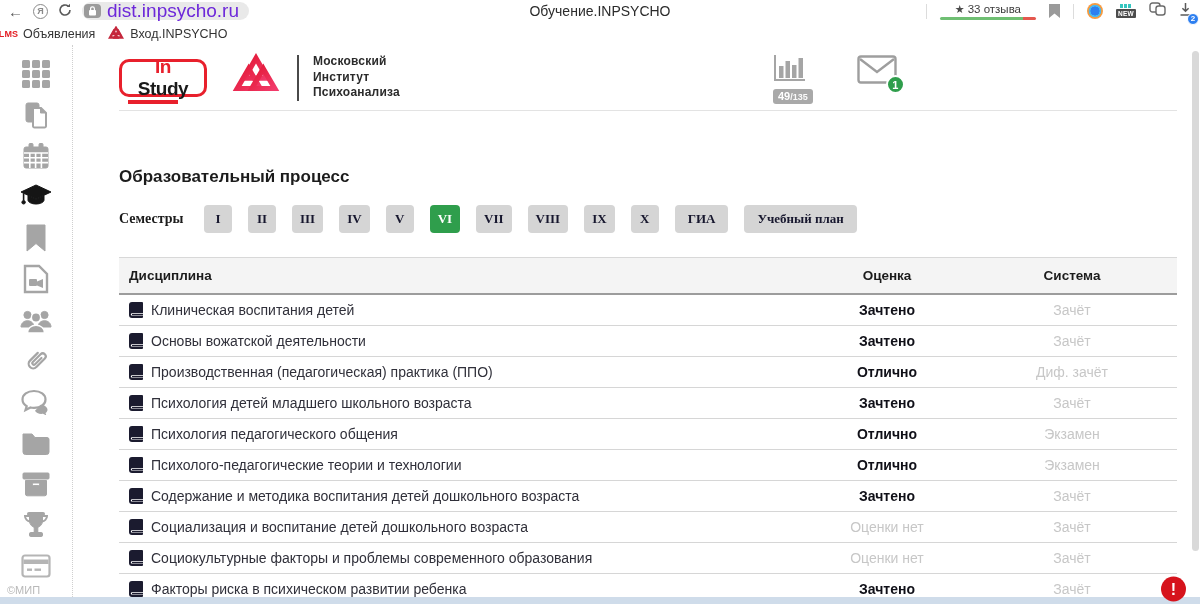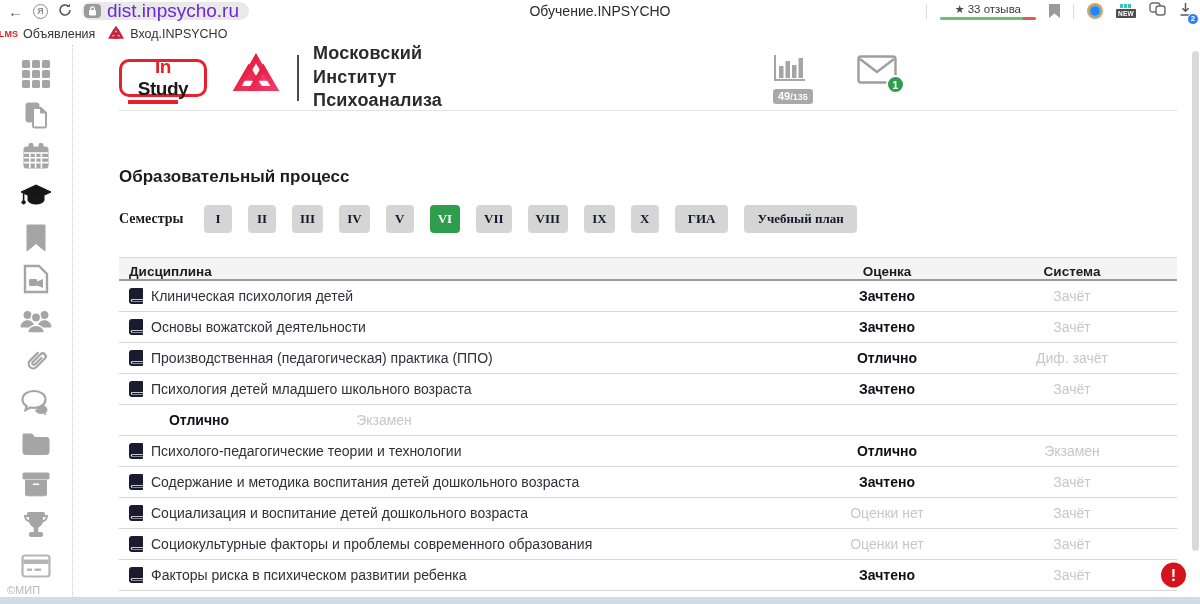--- a/index.html
+++ b/index.html
@@ -49,21 +49,21 @@
 
   .content { flex:1; padding:0 23px 0 46px; position:relative; }
 
   .site-header { height:66px; display:flex; align-items:center; border-bottom:1px solid #e3e3e3; position:relative; }
   .logo-instudy { position:relative; width:88px; height:38px; border:3.5px solid #e8202c; border-radius:10px;
     display:flex; align-items:center; justify-content:center; font-weight:bold; font-size:19px; color:#1a1a1a; letter-spacing:-0.5px;flex-direction:column; }
   .logo-instudy .in { color:#e8202c; }
   .logo-underline { position:absolute; left:6px; bottom:-10px; width:50px; height:4px; background:#e8202c; }
   .logo-mip { margin-left:24px; }
   .hdr-sep { width:2px; height:46px; background:#4a4a4a; margin:0 14px 0 16px; }
-  .institute { font-size:18px; font-weight:700; color:#2b2b2b; line-height:1.3; letter-spacing:.2px; }
+  .institute { font-size:12px; font-weight:700; color:#2b2b2b; line-height:1.3; letter-spacing:.2px; }
   .header-icons { position:absolute; left:645px; top:8px; display:flex; gap:44px; align-items:flex-start; }
   .chart-block { display:flex; flex-direction:column; align-items:center; cursor:pointer; }
   .chart-badge { margin-top:2px; background:#a9a9a9; color:#fff; border-radius:3px; padding:1px 5px;
     font-size:11px; font-weight:bold; line-height:1.2; display:flex; align-items:baseline;margin-left:9px; }
   .chart-badge .total { font-size:9px; opacity:.95; }
   .mail-block { position:relative; cursor:pointer; margin-top:2px; }
   .mail-badge { position:absolute; right:-8px; bottom:-6px; width:19px; height:19px; border-radius:50%;
     background:#2f9e4c; border:2px solid #fff; color:#fff; font-size:11px; font-weight:bold;
     display:flex; align-items:center; justify-content:center; }
 
@@ -71,22 +71,22 @@
 
   .semesters { display:flex; align-items:center; margin-top:18px;font-family:Liberation Serif, serif; }
   .sem-label { font-size:14px; font-weight:bold; color:#1c1c1c; width:85px; flex-shrink:0; }
   .sem-btns { display:flex; gap:16px; align-items:center; }
   .sem-btn { background:#d5d5d5; border:none; border-radius:4px; font-family:inherit; font-weight:700;
     font-size:13px; color:#17172e; padding:6px 8px; min-width:28px; text-align:center; cursor:pointer; }
   .sem-btn.active { background:#2f9e4c; color:#fff; }
   .sem-btn.wide { padding:6px 13px; }
 
   .grades-table { margin-top:24px; }
-  .thead { display:flex; align-items:flex-end; background:#f4f4f4; border-top:1px solid #d8d8d8;
-    border-bottom:2px solid #9c9c9c; height:24px; font-weight:700; font-size:13.5px; color:#1c1c1c; }
+  .thead { display:flex; align-items:center; background:#f4f4f4; border-top:1px solid #d8d8d8;
+    border-bottom:2px solid #9c9c9c; height:38px; font-weight:700; font-size:13.5px; color:#1c1c1c; }
   .c-name { flex:1; padding-left:10px; display:flex; align-items:center; gap:8px; min-width:0; }
   .c-grade { width:160px; text-align:center; flex-shrink:0; }
   .c-system { width:210px; text-align:center; flex-shrink:0; }
   .trow { display:flex; align-items:center; height:31px; border-bottom:1px solid #d6d6d6;
     font-size:14px; color:#30303a; position:relative; }
   .book-ic { flex-shrink:0; display:flex; }
   .grade-val { font-weight:700; color:#101018; }
   .grade-val.muted { font-weight:400; color:#c7c7c7; }
   .system-val { color:#c7c7c7; }
   .alert-badge { position:absolute; right:-9px; top:50%; transform:translateY(-50%);
@@ -365,21 +365,21 @@
       </div>
       <div style="display:contents"><div class="trow">
             <span class="c-name">
               <span class="book-ic">
                 <svg width="14" height="16" viewBox="0 0 14 16" stroke="none">
                   <path d="M3 0h10a1 1 0 0 1 1 1v14a1 1 0 0 1-1 1H3a3 3 0 0 1-3-3V3a3 3 0 0 1 3-3z" fill="#1b1b2f"></path>
                   <path d="M3 11.2h11v2.4H3a1.2 1.2 0 0 1 0-2.4z" fill="#fff"></path>
                   <path d="M3 12h11v1H3z" fill="#1b1b2f"></path>
                 </svg>
               </span>
-              <span>Клиническая психология детей</span>
+              <span>Клиническая воспитания детей</span>
             </span>
             <span class="c-grade grade-val">Зачтено</span>
             <span class="c-system system-val">Зачёт</span>
           </div><div class="trow">
             <span class="c-name">
               <span class="book-ic">
                 <svg width="14" height="16" viewBox="0 0 14 16" stroke="none">
                   <path d="M3 0h10a1 1 0 0 1 1 1v14a1 1 0 0 1-1 1H3a3 3 0 0 1-3-3V3a3 3 0 0 1 3-3z" fill="#1b1b2f"></path>
                   <path d="M3 11.2h11v2.4H3a1.2 1.2 0 0 1 0-2.4z" fill="#fff"></path>
                   <path d="M3 12h11v1H3z" fill="#1b1b2f"></path>
@@ -409,20 +409,30 @@
                   <path d="M3 0h10a1 1 0 0 1 1 1v14a1 1 0 0 1-1 1H3a3 3 0 0 1-3-3V3a3 3 0 0 1 3-3z" fill="#1b1b2f"></path>
                   <path d="M3 11.2h11v2.4H3a1.2 1.2 0 0 1 0-2.4z" fill="#fff"></path>
                   <path d="M3 12h11v1H3z" fill="#1b1b2f"></path>
                 </svg>
               </span>
               <span>Психология детей младшего школьного возраста</span>
             </span>
             <span class="c-grade grade-val">Зачтено</span>
             <span class="c-system system-val">Зачёт</span>
           </div><div class="trow">
+            <span class="c-name">
+              <span class="book-ic">
+                <svg width="14" height="16" viewBox="0 0 14 16" stroke="none">
+                  <path d="M3 0h10a1 1 0 0 1 1 1v14a1 1 0 0 1-1 1H3a3 3 0 0 1-3-3V3a3 3 0 0 1 3-3z" fill="#1b1b2f"></path>
+                  <path d="M3 11.2h11v2.4H3a1.2 1.2 0 0 1 0-2.4z" fill="#fff"></path>
+                  <path d="M3 12h11v1H3z" fill="#1b1b2f"></path>
+                </svg>
+              </span>
+              <span>Психология педагогического общения</span>
+            </span>
             <span class="c-grade grade-val">Отлично</span>
             <span class="c-system system-val">Экзамен</span>
           </div><div class="trow">
             <span class="c-name">
               <span class="book-ic">
                 <svg width="14" height="16" viewBox="0 0 14 16" stroke="none">
                   <path d="M3 0h10a1 1 0 0 1 1 1v14a1 1 0 0 1-1 1H3a3 3 0 0 1-3-3V3a3 3 0 0 1 3-3z" fill="#1b1b2f"></path>
                   <path d="M3 11.2h11v2.4H3a1.2 1.2 0 0 1 0-2.4z" fill="#fff"></path>
                   <path d="M3 12h11v1H3z" fill="#1b1b2f"></path>
                 </svg>

